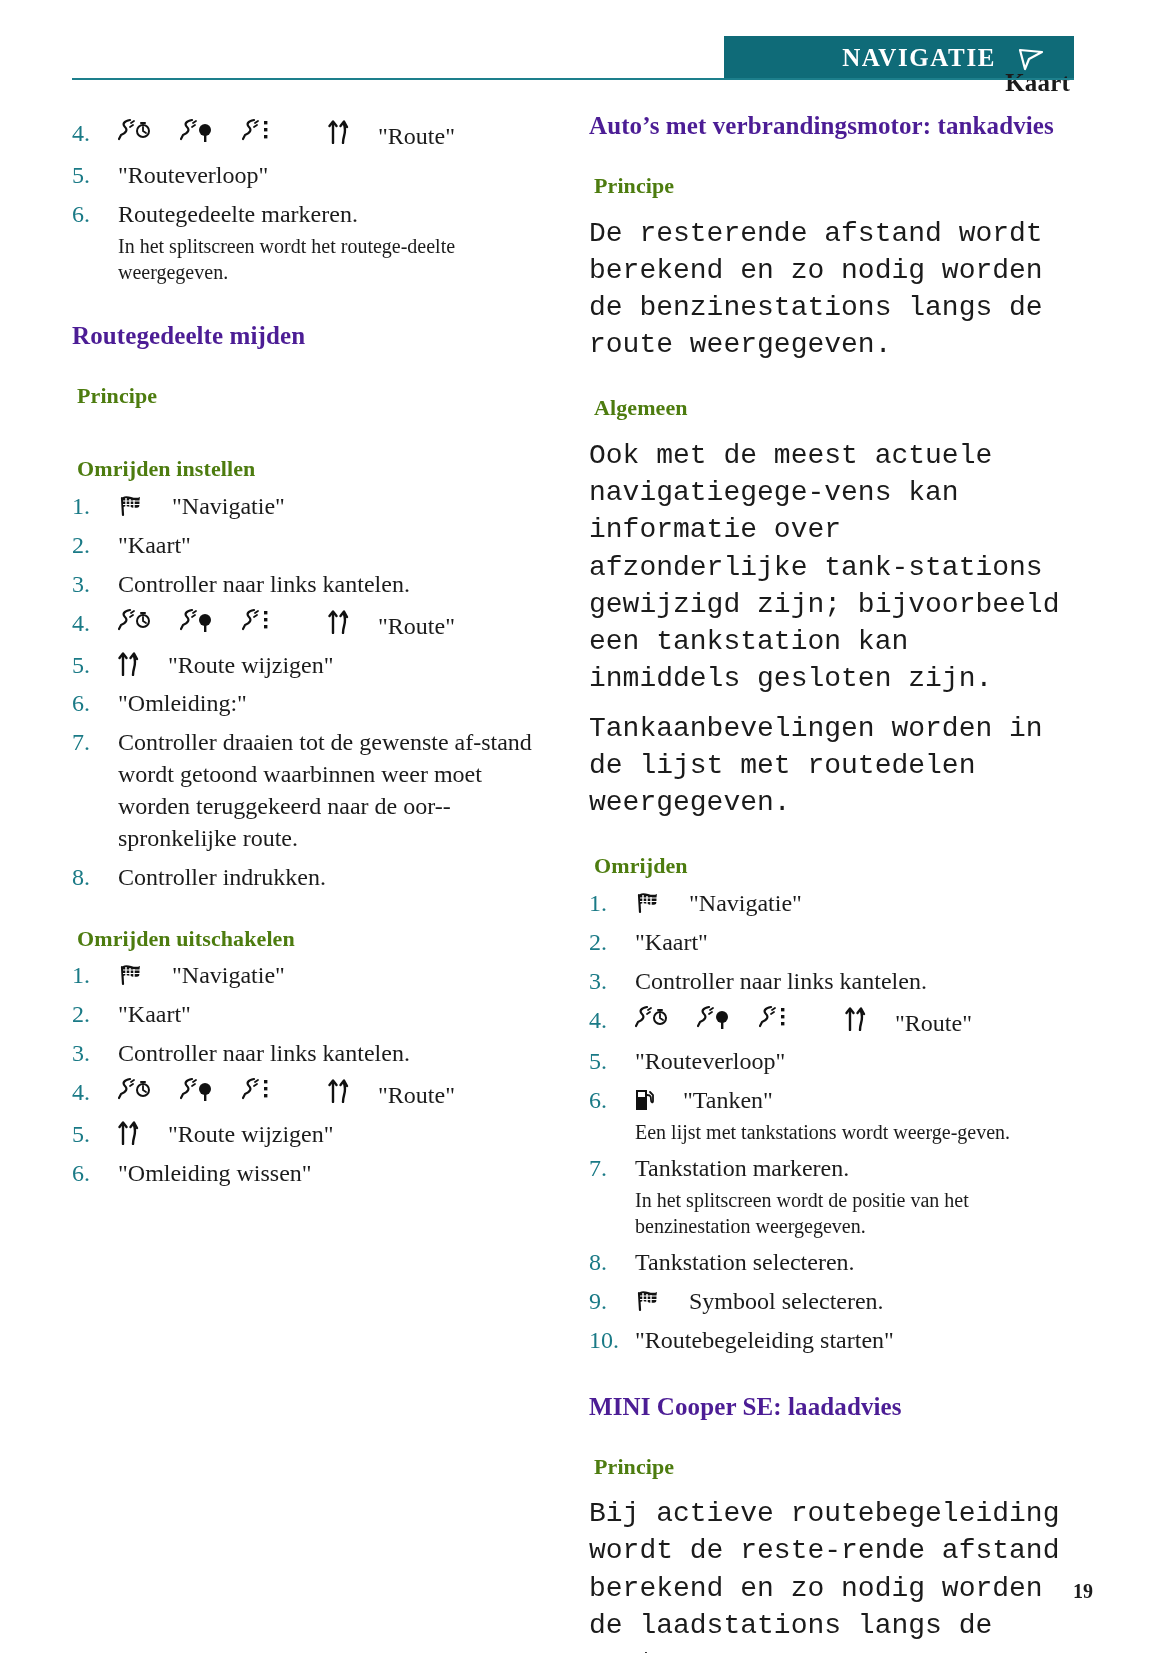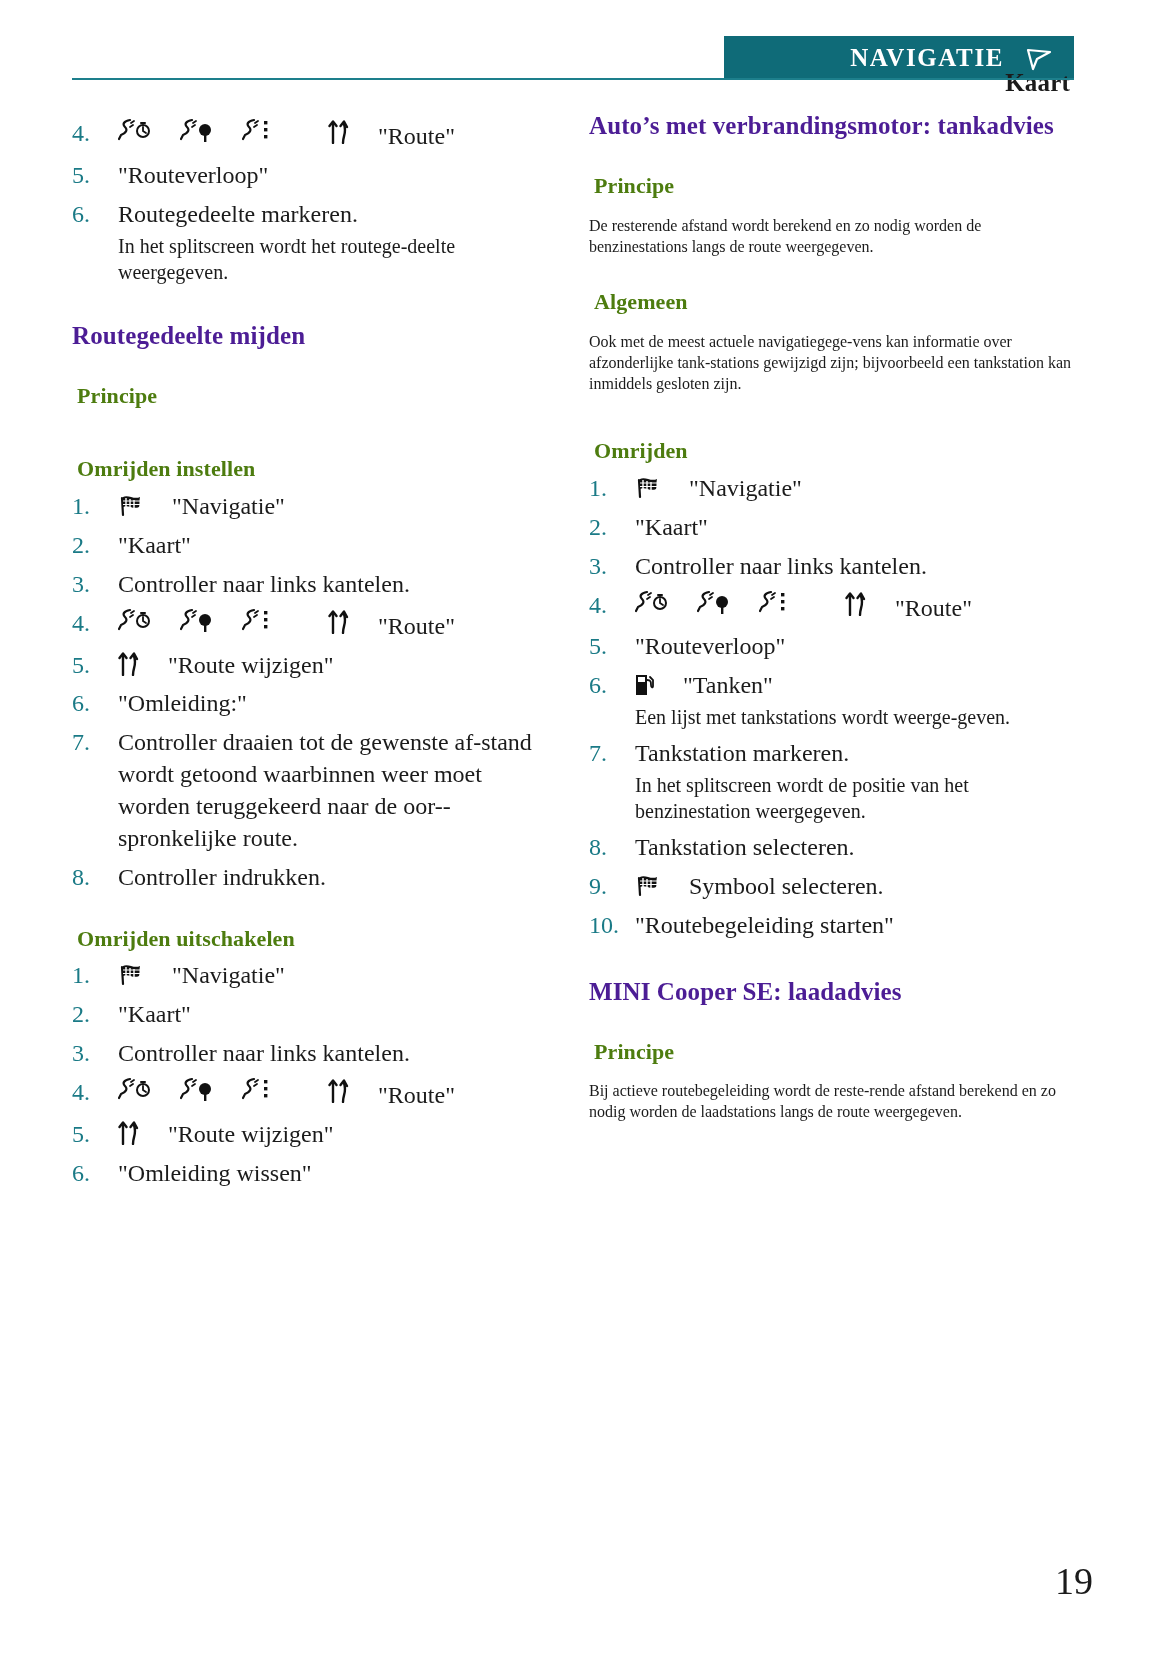--- a/index.html
+++ b/index.html
@@ -46,21 +46,21 @@
   .header-band {
     position: absolute;
     left: 724px;
     top: 36px;
     width: 350px;
     height: 43px;
     background: #0f6b78;
     display: flex;
     align-items: center;
     justify-content: flex-end;
-    padding-right: 20px;
+    padding-right: 28px;
     box-sizing: border-box;
   }
   .header-band-title {
     color: #ffffff;
     font-family: "Liberation Serif", "DejaVu Serif", serif;
     font-weight: bold;
     font-size: 25px;
     letter-spacing: 1.6px;
   }
   .header-arrow {
@@ -96,24 +96,25 @@
   h3.sub-title {
     font-family: "Liberation Serif", "DejaVu Serif", serif;
     font-weight: bold;
     font-size: 22px;
     color: #4d7c0f;
     margin: 5px;
     line-height: 1.25;
     letter-spacing: 0.1px;
   }
   p.body {
-    font-size: 16px;
+    font-size: 28px;
     line-height: 1.33;
     margin: 0;
     color: #1b1b1b;
+    font-family: Liberation Mono, monospace;
   }
   .sp-26 { height: 26px; }
   .sp-12 { height: 12px; }
   .sp-10 { height: 10px; }
   .sp-34 { height: 34px; }
 
   
   .steps { margin: 0; padding: 0; list-style: none; }
   .step {
     display: flex;
@@ -159,22 +160,22 @@
   .icon-row   { display: inline-flex; align-items: center; }
   .icon-gap   { display:inline-block; width: 24px; }
   .lbl-gap    { display:inline-block; width: 16px; }
 
   
   .page-number {
     position: absolute;
     right: 72px;
     bottom: 50px;
     font-family: "Liberation Serif", "DejaVu Serif", serif;
-    font-weight: normal;
-    font-size: 38px;
+    font-weight: bold;
+    font-size: 20px;
     color: #1b1b1b;
   }
 </style>
 </head>
 <body>
 
 <div class="header">
   <div class="header-band">
     <span class="header-band-title">NAVIGATIE</span>
     <span class="header-arrow">
@@ -471,20 +472,21 @@
     <h3 class="sub-title">Principe</h3>
     <div class="sp-10"></div>
     <p class="body">De resterende afstand wordt berekend en zo nodig worden de benzinestations langs de route weergegeven.</p>
 
     <div class="sp-26"></div>
 
     <h3 class="sub-title">Algemeen</h3>
     <div class="sp-10"></div>
     <p class="body">Ook met de meest actuele navigatiegege-­vens kan informatie over afzonderlijke tank-­stations gewijzigd zijn; bijvoorbeeld een tankstation kan inmiddels gesloten zijn.</p>
     <div class="sp-12"></div>
+    <p class="body">Tankaanbevelingen worden in de lijst met routedelen weergegeven.</p>
 
     <div class="sp-26"></div>
 
     <h3 class="sub-title">Omrijden</h3>
 
     <ul class="steps">
 
       <li class="step">
         <span class="step-num">1.</span>
         <span class="step-body">

